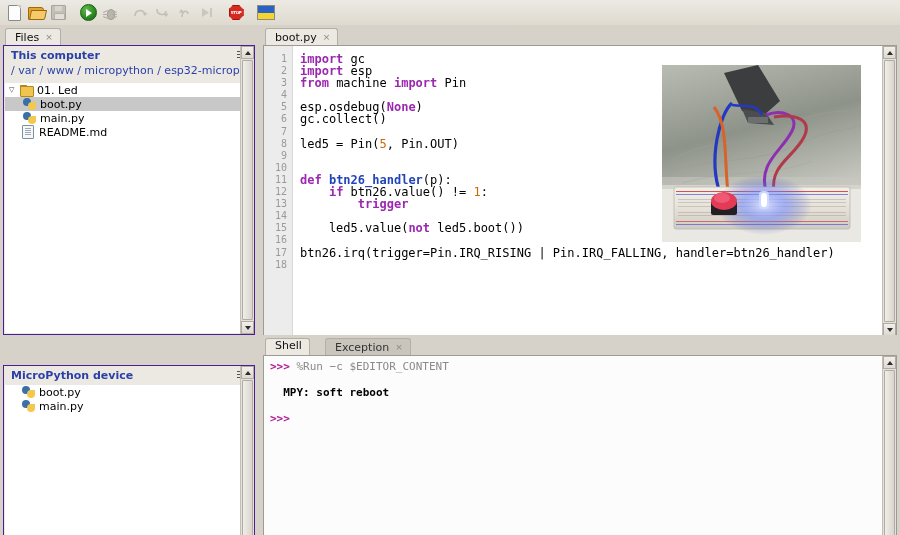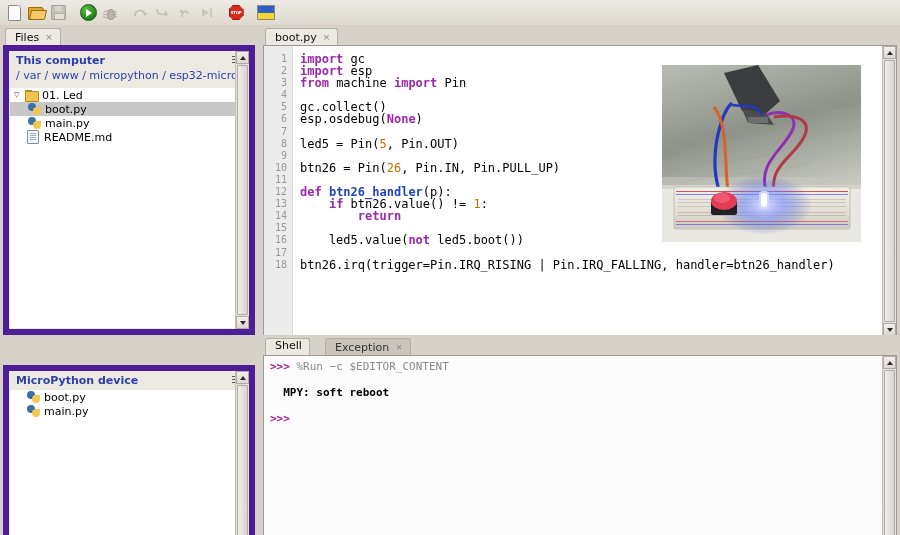--- a/index.html
+++ b/index.html
@@ -130,21 +130,21 @@
     border-radius:3px 3px 0 0;
     box-sizing:border-box;
   }
   .tab.active { background:#ece9e3; border:1px solid #b3afa6; border-bottom:none; color:#111; }
   .tab.inactive { background:#c9c5bc; border:1px solid #b3afa6; border-bottom:none; color:#333; }
   .tab .x { margin-left:6px; font-size:9px; color:#8d8a82; }
 
   .panel {
     position:absolute; left:3px; right:3px;
     background:#fff;
-    border:6px solid #4c1d95;
+    border:1px solid #4c1d95;
     box-sizing:border-box;
   }
 
   #files-panel { left:3px; top:20px; width:252px; height:290px; background:#ece9e3; }
   .panel-header {
     height:18px; background:#ece9e3;
     display:flex; align-items:center;
     padding: 0 4px 0 7px;
     font-size:11px; font-weight:bold; color:#2a3fa8;
     position:relative;
@@ -471,30 +471,29 @@
           <div>15</div>
           <div>16</div>
           <div>17</div>
           <div>18</div>
         </div>
       <div id="code">
           <div><span class="kw">import</span><span> gc</span></div>
           <div><span class="kw">import</span><span> esp</span></div>
           <div><span class="kw">from</span><span> machine </span><span class="kw">import</span><span> Pin</span></div>
           <div>&nbsp;</div>
+          <div><span>esp.osdebug(</span><span class="kw">None</span><span>)</span></div>
           <div><span>gc.collect()</span></div>
-          <div><span>esp.osdebug(</span><span class="kw">None</span><span>)</span></div>
           <div>&nbsp;</div>
           <div><span>led5 = Pin(</span><span class="num">5</span><span>, Pin.OUT)</span></div>
           <div>&nbsp;</div>
-          <div><span>btn26 = Pin(</span><span class="num">26</span><span>, Pin.IN, Pin.PULL_UP)</span></div>
           <div>&nbsp;</div>
           <div><span class="kw">def </span><span class="fn">btn26_handler</span><span>(p):</span></div>
           <div><span>    </span><span class="kw">if</span><span> btn26.value() != </span><span class="num">1</span><span>:</span></div>
-          <div><span>        </span><span class="kw">return</span></div>
+          <div><span>        </span><span class="kw">trigger</span></div>
           <div>&nbsp;</div>
           <div><span>    led5.value(</span><span class="kw">not</span><span> led5.boot())</span></div>
           <div>&nbsp;</div>
           <div><span>btn26.irq(trigger=Pin.IRQ_RISING | Pin.IRQ_FALLING, handler=btn26_handler)</span></div>
         </div>
 
       <div id="photo">
         <svg width="199" height="177" viewBox="0 0 199 177" preserveAspectRatio="none">
           <defs>
             <linearGradient id="desk" x1="0" y1="0" x2="0.3" y2="1">

